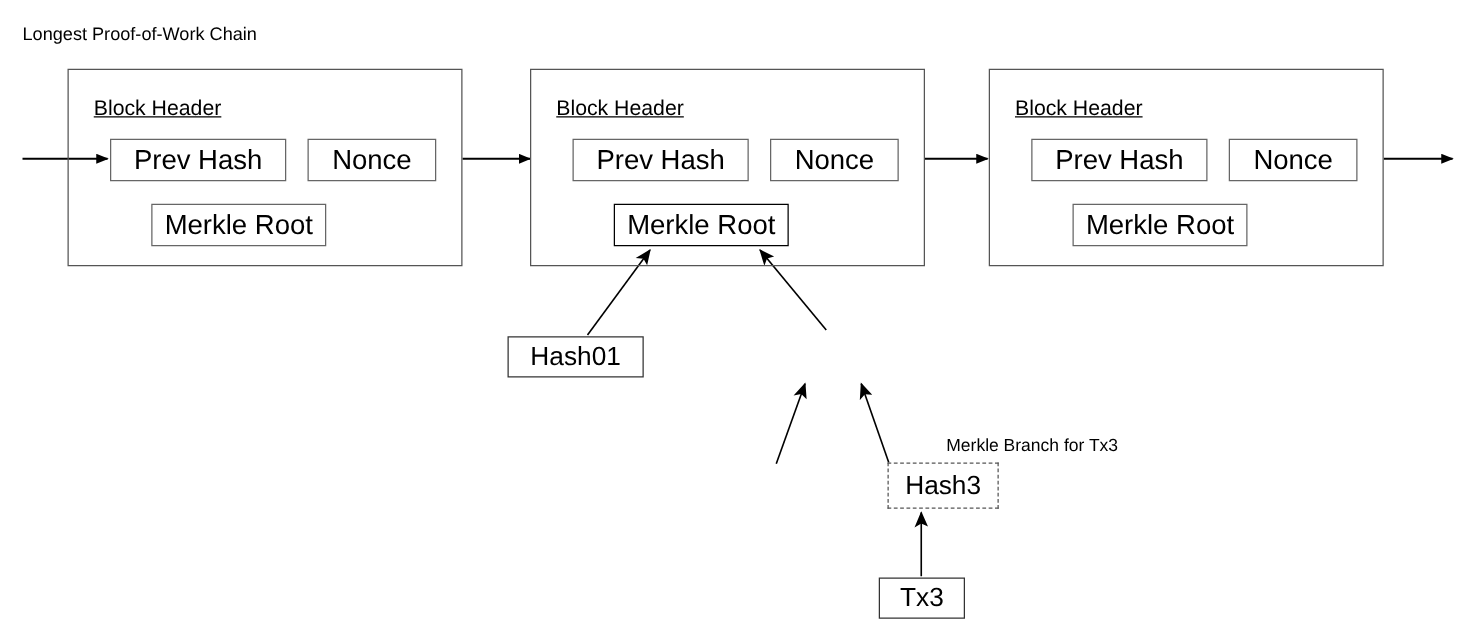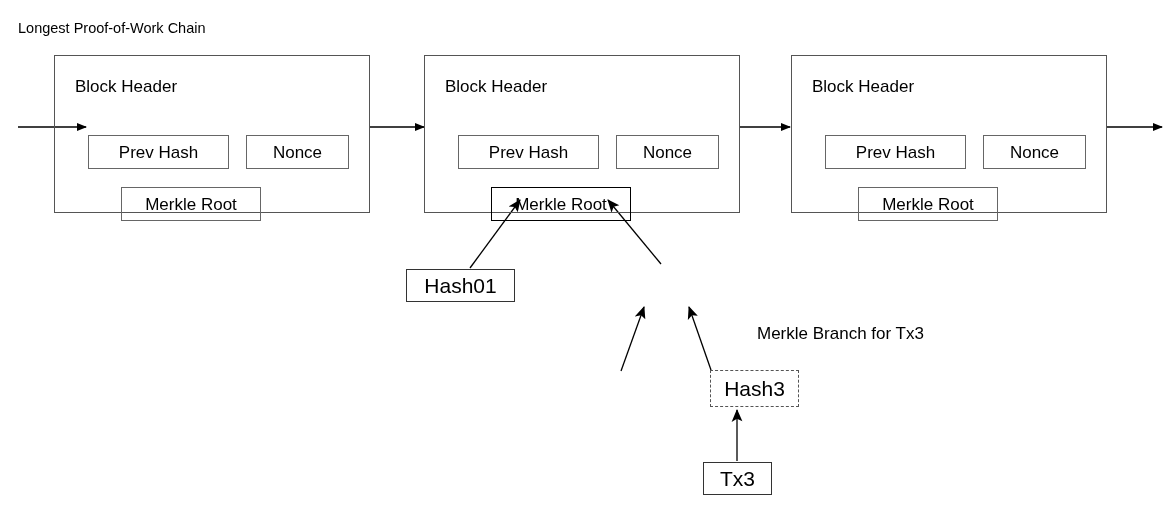--- a/index.html
+++ b/index.html
@@ -12,32 +12,32 @@
     overflow:hidden;
     position:relative;
   }
   #stage{position:absolute;left:0;top:0;width:1170px;height:511px;}
   svg.layer{position:absolute;left:0;top:0;width:1170px;height:511px;pointer-events:none;}
   .node{position:absolute;box-sizing:border-box;background:transparent;}
   .block-outer{border:1.6px solid #555555;}
   .inner-box{
     border:1.6px solid #666666;
     display:flex;align-items:center;justify-content:center;
-    font-size:17px;line-height:1;white-space:nowrap;margin-top:24px;
+    font-size:22px;line-height:1;white-space:nowrap;
   }
   .inner-box.strong{border:1.8px solid #000000;}
   .leaf-box{
     border:1.7px solid #333333;
     display:flex;align-items:center;justify-content:center;
     font-size:21px;line-height:1;white-space:nowrap;
   }
   .leaf-box.dashed{border:1.6px dashed #555555;}
-  .block-label{position:absolute;font-size:17px;line-height:1;white-space:nowrap;}
+  .block-label{position:absolute;font-size:17px;line-height:1;white-space:nowrap;text-decoration:underline;}
   .title-text{position:absolute;font-size:14.5px;line-height:1;white-space:nowrap;}
-  .caption-text{position:absolute;font-size:17px;line-height:1;white-space:nowrap;}
+  .caption-text{position:absolute;font-size:14px;line-height:1;white-space:nowrap;margin-top:24px;}
 </style>
 </head>
 <body>
 
 <div id="stage">
 
   <svg class="layer" viewBox="0 0 1170 511">
     <defs>
       <marker id="arrowThin" markerWidth="10" markerHeight="10" refX="9" refY="4" orient="auto" markerUnits="userSpaceOnUse">
         <path d="M0,0 L10,4 L0,8 z" fill="#000000"></path>

